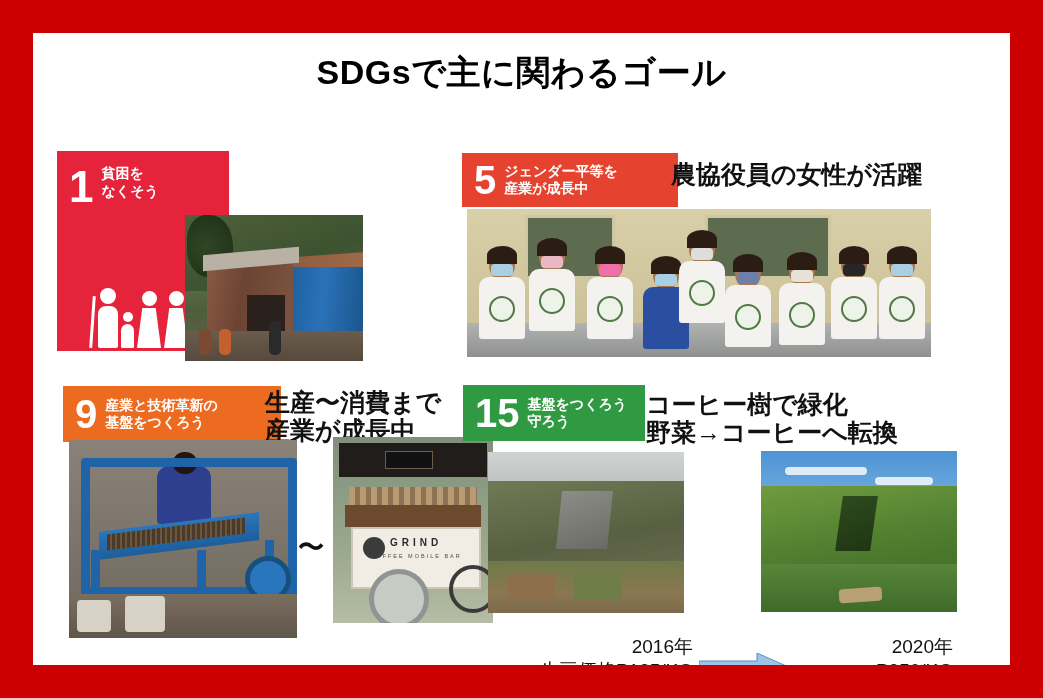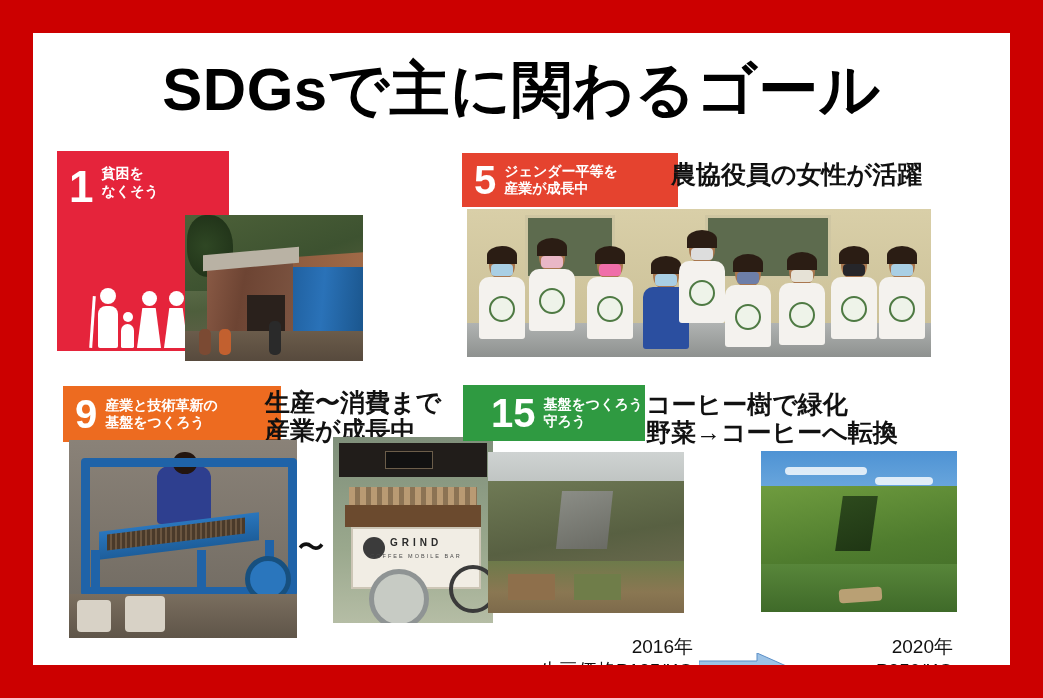--- a/index.html
+++ b/index.html
@@ -16,21 +16,21 @@
   .slide-canvas{
     position:absolute;left:33px;top:33px;
     width:977px;height:632px;
     background:#ffffff;
     overflow:hidden;
   }
   
   .title{
     position:absolute;left:0;top:17px;width:977px;
     text-align:center;
-    font-size:60px;font-weight:bold;color:#000000;
+    font-size:34px;font-weight:bold;color:#000000;
     letter-spacing:0.5px;
     white-space:nowrap;
   }
   
   .sdg-badge{
     position:absolute;
     display:flex;align-items:center;
     color:#ffffff;
     box-sizing:border-box;
   }
@@ -42,21 +42,21 @@
     font-size:14px;line-height:1.25;font-weight:bold;color:#ffffff;
     white-space:pre-line;
   }
   #sdg1{left:24px;top:118px;width:172px;height:200px;background:#e5243b;
         flex-direction:row;align-items:flex-start;padding-top:14px;}
   #sdg1 .sdg-num{font-size:44px;}
   #sdg5{left:429px;top:120px;width:216px;height:54px;background:#e5432f;}
   #sdg5 .sdg-num{font-size:40px;}
   #sdg9{left:30px;top:353px;width:218px;height:56px;background:#ed6b20;}
   #sdg9 .sdg-num{font-size:40px;}
-  #sdg15{left:430px;top:352px;width:182px;height:56px;background:#2f9a41;padding-left:16px;}
+  #sdg15{left:430px;top:352px;width:182px;height:56px;background:#2f9a41;}
   #sdg15 .sdg-num{font-size:40px;}
   
   .pictogram{
     position:absolute;left:24px;top:215px;width:172px;height:100px;
     display:flex;align-items:flex-end;justify-content:center;gap:3px;
   }
   .person{position:relative;}
   .person .head{
     width:15px;height:15px;border-radius:50%;background:#fff;margin:0 auto 2px;
   }

